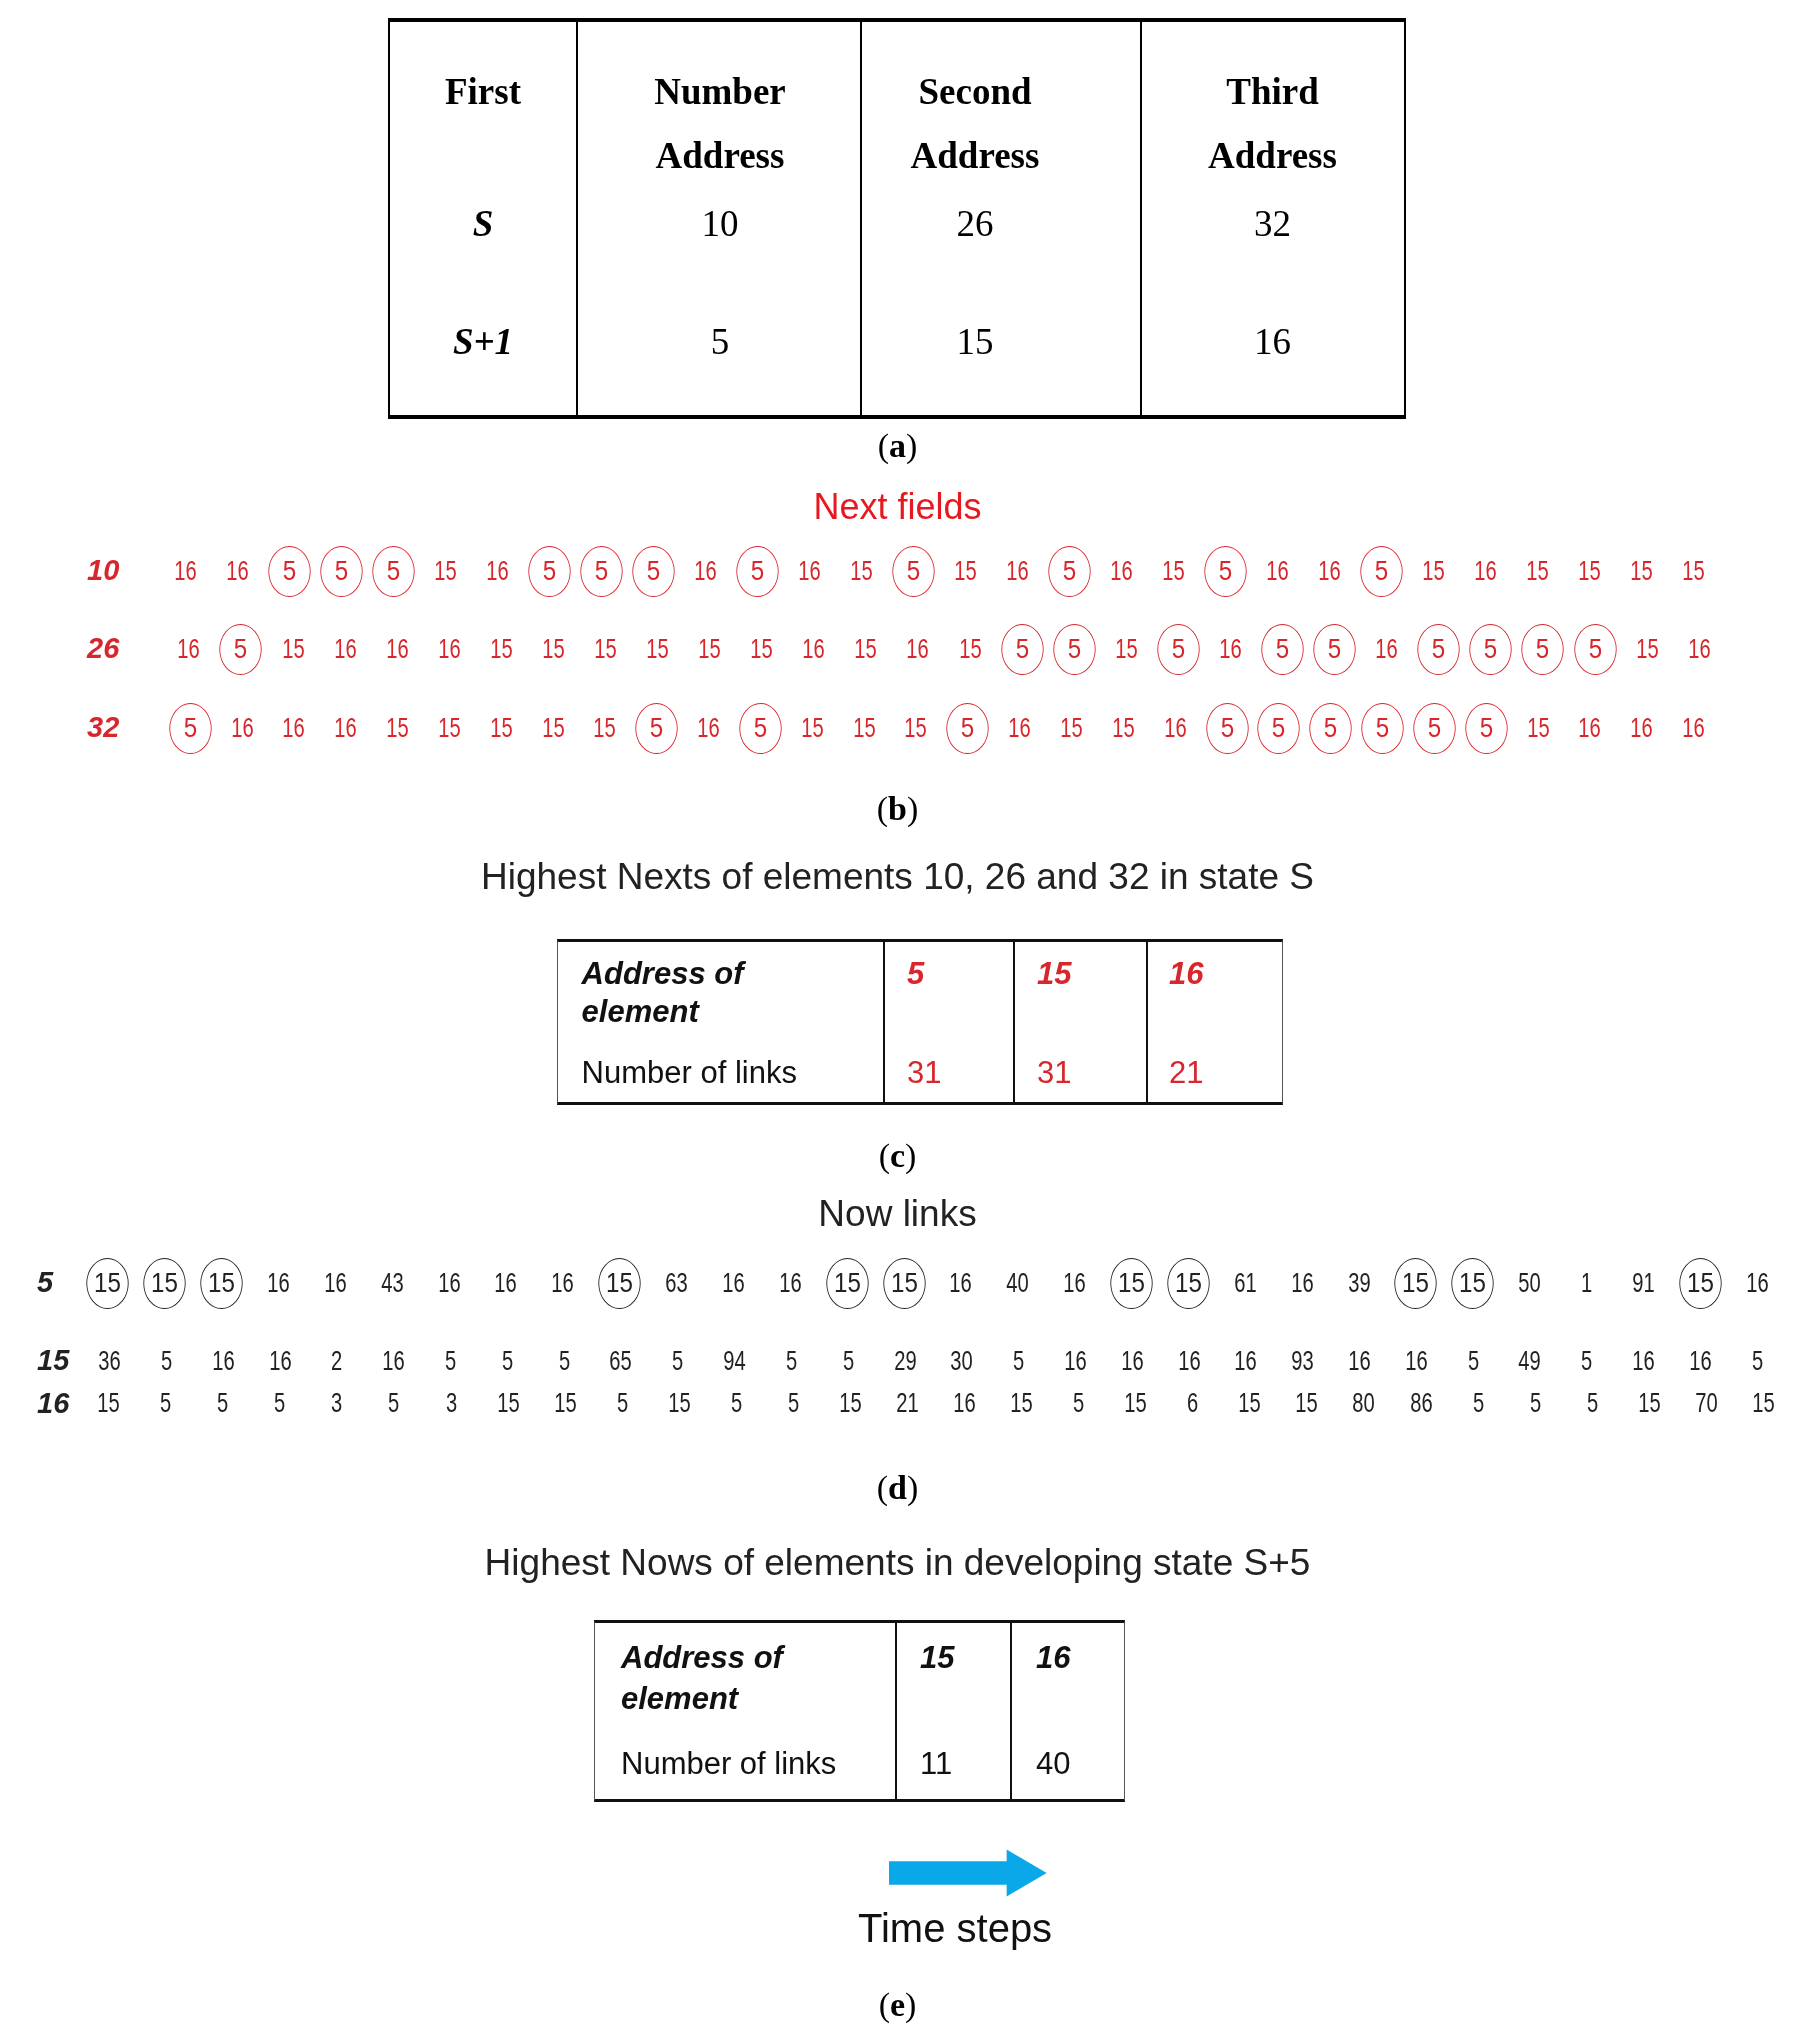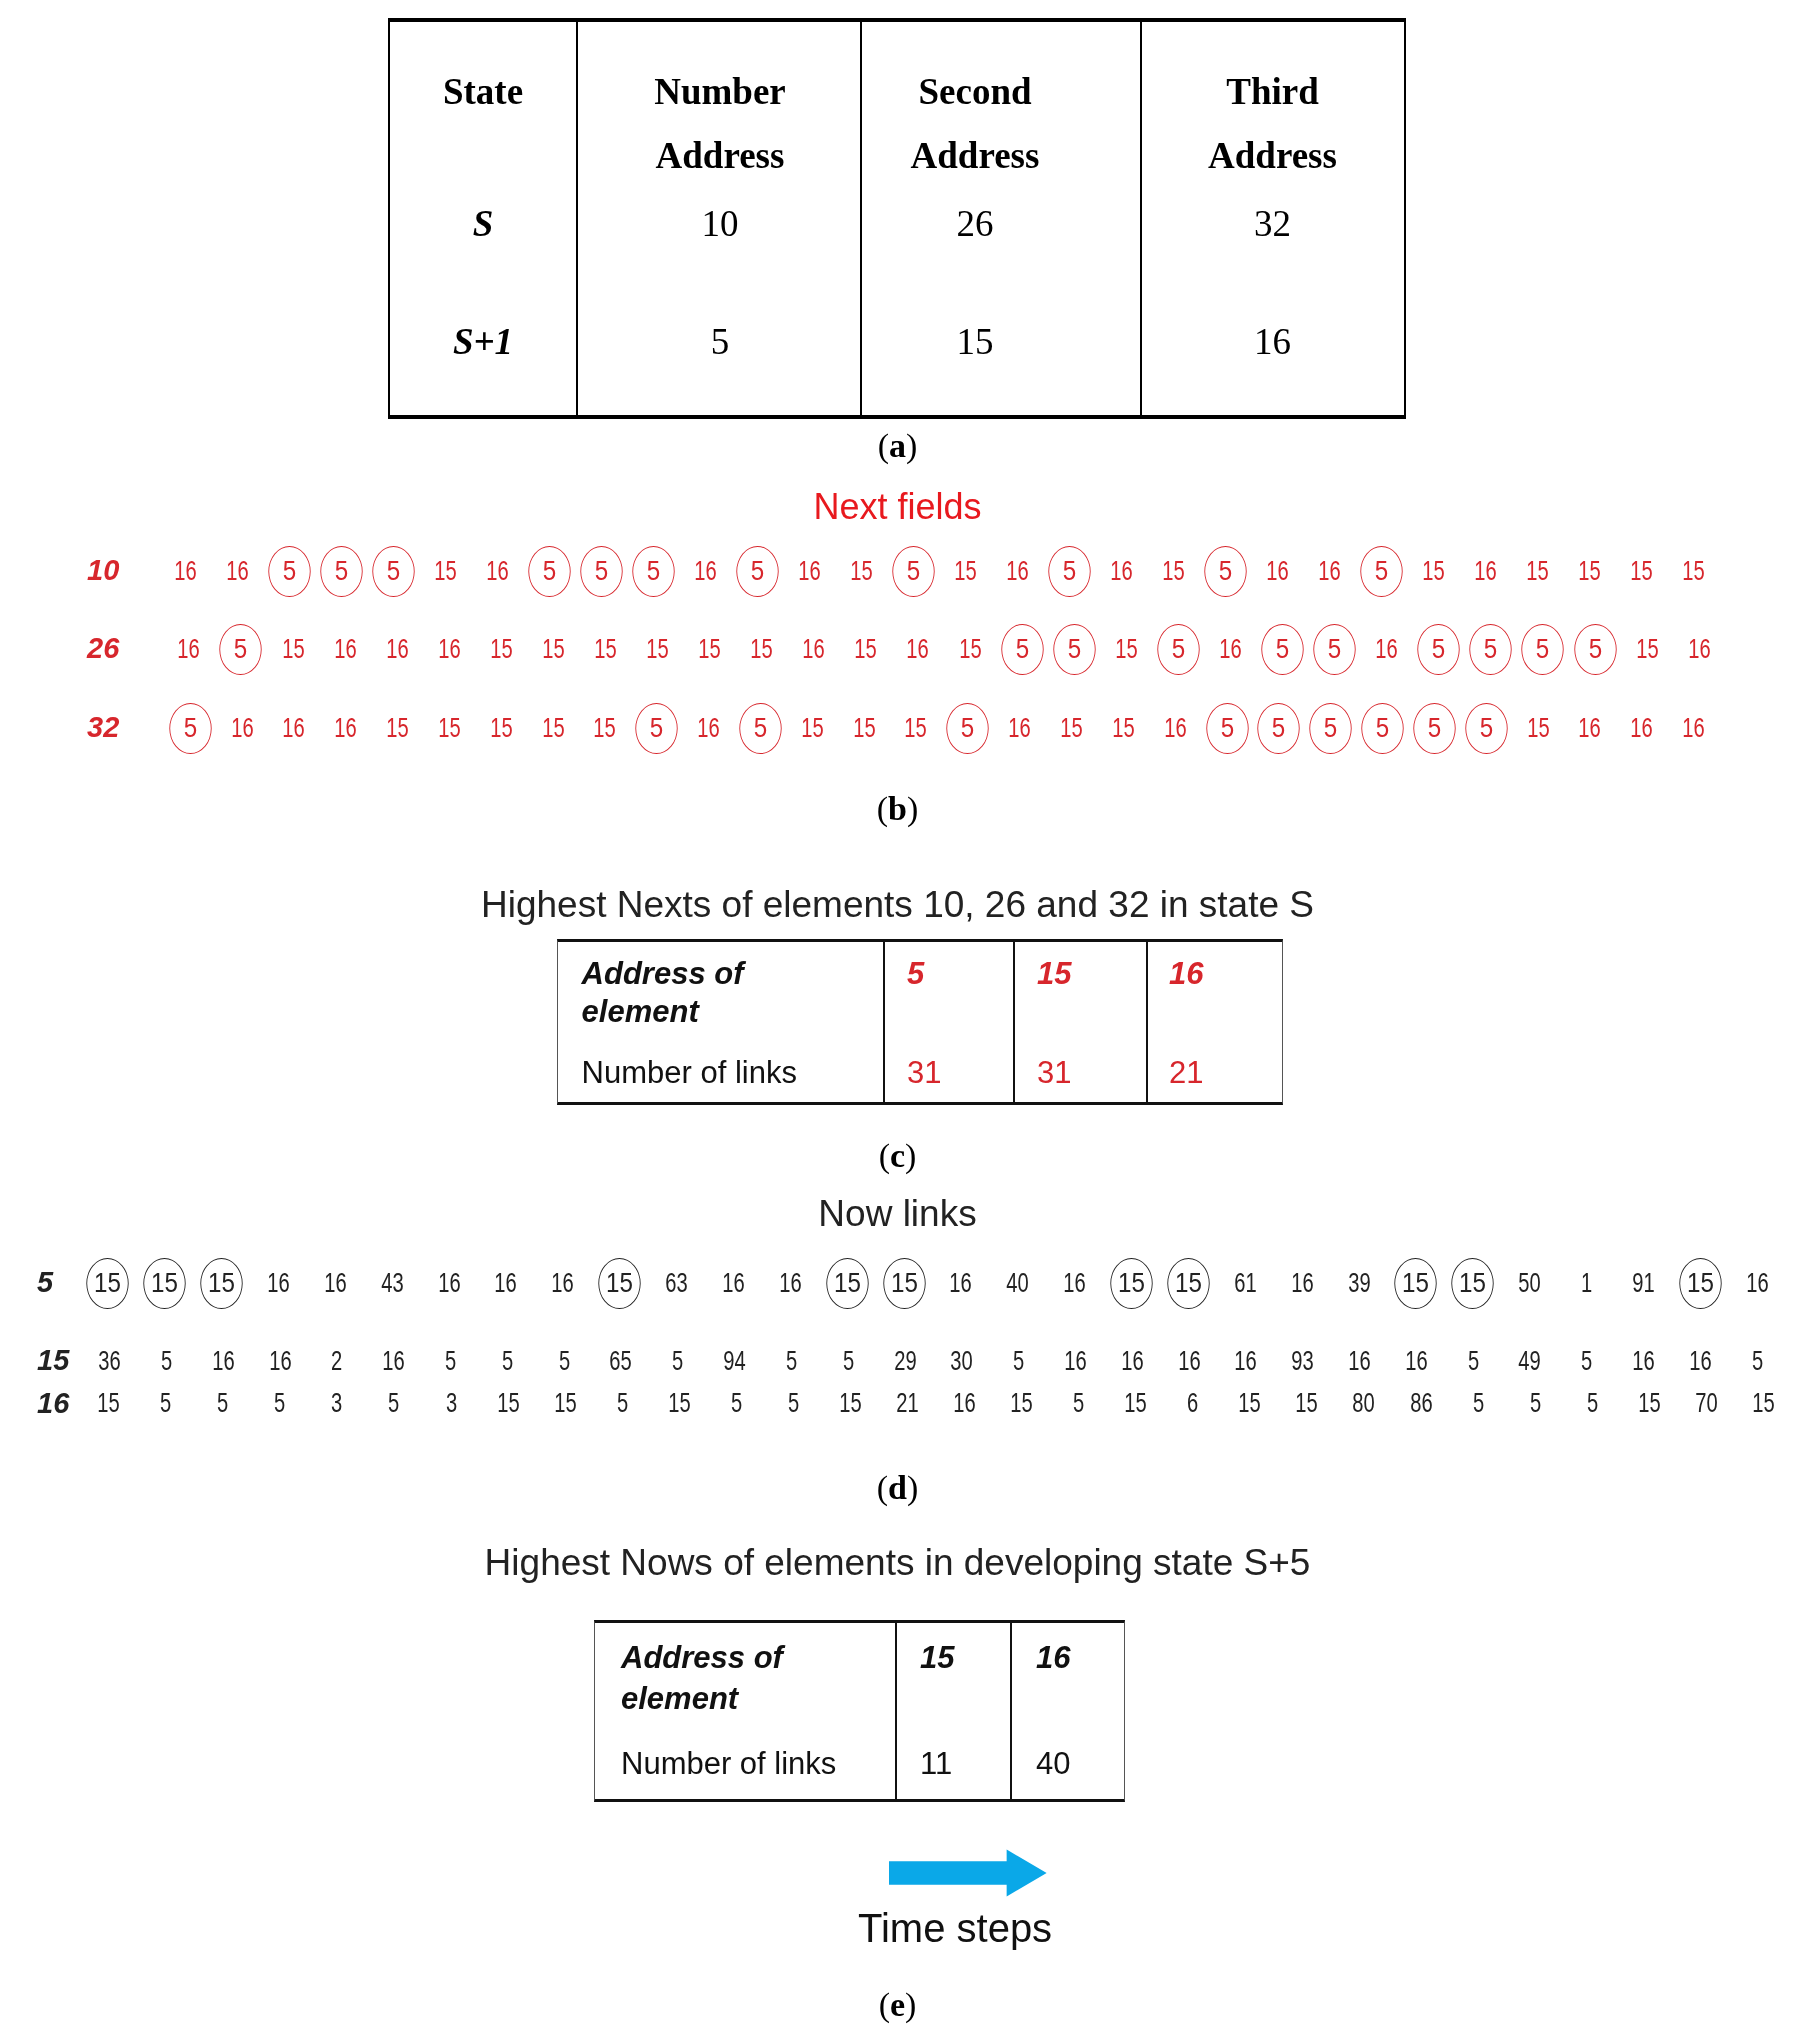--- a/index.html
+++ b/index.html
@@ -35,21 +35,21 @@
 <body>
 
 <div id="root">
 
   <div id="tableA" class="serif">
     <div class="sep" style="left:186px"></div>
     <div class="sep" style="left:470px"></div>
     <div class="sep" style="left:750px"></div>
 
     <div class="col" style="left:0;width:186px">
-      <div class="cell hdr" style="top:38px">State</div>
+      <div class="cell hdr" style="top:38px">First</div>
       <div class="cell" style="top:180px;font-style:italic;font-weight:bold;">S</div>
       <div class="cell" style="top:298px;font-style:italic;font-weight:bold;">S+1</div>
     </div>
     <div class="col" style="left:189px;width:282px">
       <div class="cell hdr" style="top:38px">Number</div>
       <div class="cell hdr" style="top:102px">Address</div>
       <div class="cell" style="top:180px">10</div>
       <div class="cell" style="top:298px">5</div>
     </div>
     <div class="col" style="left:473px;width:224px">
@@ -344,21 +344,21 @@
         <div class="tok" style="left: 1613px; width: 57px;">
           <span>16</span>
         </div>
         <div class="tok" style="left: 1665px; width: 57px;">
           <span>16</span>
         </div>
       </div>
     </div>
   <div class="caption serif" style="top:790px">(<b>b</b>)</div>
 
-  <div class="title-blk sans" style="top:884px">Highest Nexts of elements 10, 26 and 32 in state S</div>
+  <div class="title-blk sans" style="top:856px">Highest Nexts of elements 10, 26 and 32 in state S</div>
   <div class="small-table sans" style="left:510px;top:939px;width:726px;height:166px">
     <div class="vsep" style="left:325px"></div>
     <div class="vsep" style="left:455px"></div>
     <div class="vsep" style="left:588px"></div>
     <div class="t it" style="left:23.6px;top:14px">Address  of</div>
     <div class="t it" style="left:23.6px;top:52px">element</div>
     <div class="t v" style="left:23.6px;top:113px">Number  of links</div>
     <div class="t rvh" style="left:349px;top:14px">5</div>
     <div class="t rv" style="left:349px;top:113px">31</div>
     <div class="t rvh" style="left:479px;top:14px">15</div>

